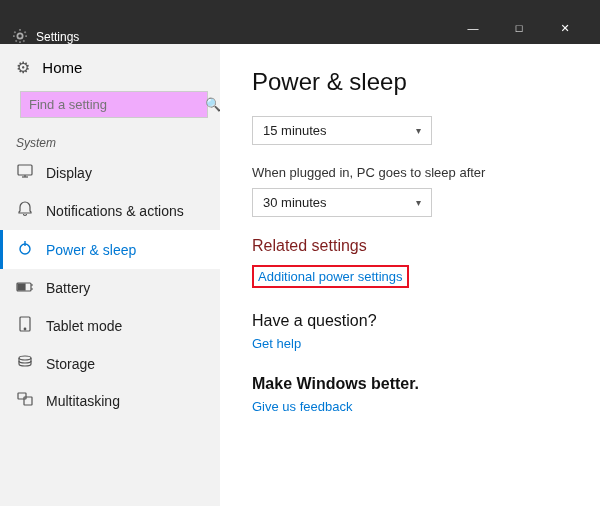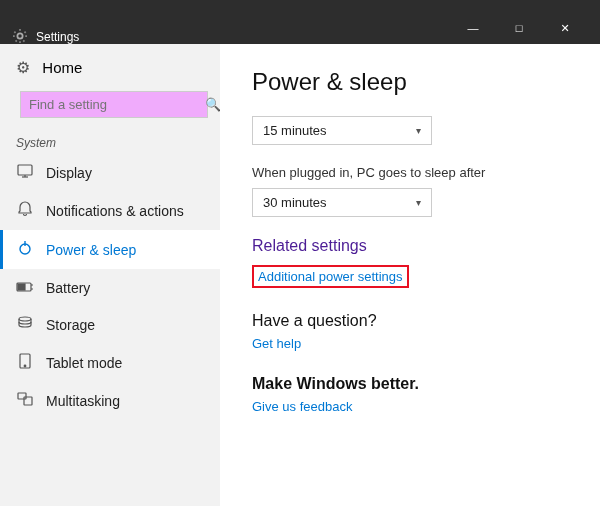--- a/index.html
+++ b/index.html
@@ -173,21 +173,21 @@
       color: #222;
     }
     .dropdown .chevron {
       font-size: 10px;
       color: #555;
     }
 
     .related-settings-title {
       font-size: 16px;
       font-weight: 400;
-      color: #4c1d95;
+      color: #7f1d1d;
       margin-bottom: 10px;
       margin-top: 4px;
     }
 
     .related-link {
       display: inline-block;
       color: #0078d4;
       font-size: 13px;
       cursor: pointer;
       text-decoration: none;
@@ -302,41 +302,41 @@
           <line x1="15" y1="4" x2="17" y2="4"></line>
           <line x1="15" y1="8" x2="17" y2="8"></line>
           <rect x="2" y="3" width="7" height="6" fill="#555"></rect>
         </svg>
       </span>
       <span>Battery</span>
     </div>
 
     <div class="sidebar-item">
       <span class="icon">
+        <svg width="12" height="16" viewBox="0 0 12 16" fill="none" stroke="#555" stroke-width="1.2">
+          <rect x="1" y="1" width="10" height="14" rx="1"></rect>
+          <circle cx="6" cy="13" r="0.8" fill="#555"></circle>
+        </svg>
+      </span>
+      <span>Tablet mode</span>
+    </div>
+
+    <div class="sidebar-item">
+      <span class="icon">
         <svg width="16" height="14" viewBox="0 0 16 14" fill="none" stroke="#555" stroke-width="1.2">
           <ellipse cx="8" cy="3" rx="6" ry="2"></ellipse>
           <path d="M2 3v3c0 1.1 2.69 2 6 2s6-.9 6-2V3"></path>
           <path d="M2 6v3c0 1.1 2.69 2 6 2s6-.9 6-2V6"></path>
         </svg>
       </span>
       <span>Storage</span>
     </div>
 
     <div class="sidebar-item">
       <span class="icon">
-        <svg width="12" height="16" viewBox="0 0 12 16" fill="none" stroke="#555" stroke-width="1.2">
-          <rect x="1" y="1" width="10" height="14" rx="1"></rect>
-          <circle cx="6" cy="13" r="0.8" fill="#555"></circle>
-        </svg>
-      </span>
-      <span>Tablet mode</span>
-    </div>
-
-    <div class="sidebar-item">
-      <span class="icon">
         <svg width="16" height="14" viewBox="0 0 16 14" fill="none" stroke="#555" stroke-width="1.2">
           <rect x="1" y="1" width="8" height="6" rx="0.5"></rect>
           <rect x="7" y="5" width="8" height="8" rx="0.5"></rect>
         </svg>
       </span>
       <span>Multitasking</span>
     </div>
 
   </div>
 

